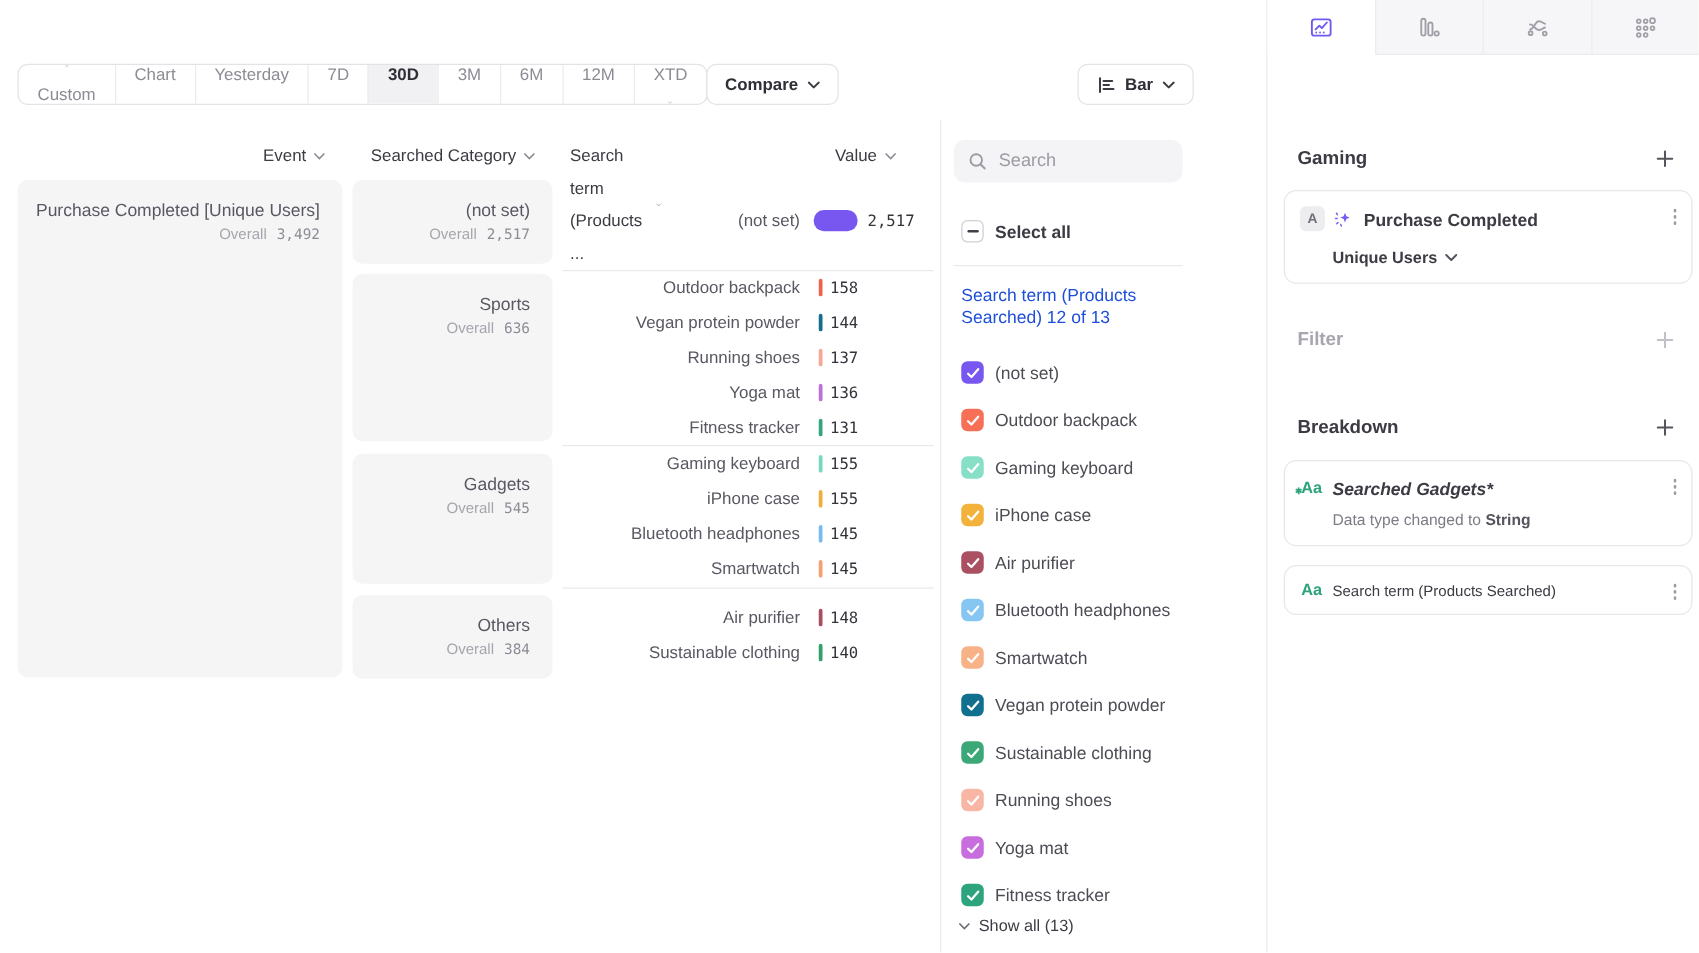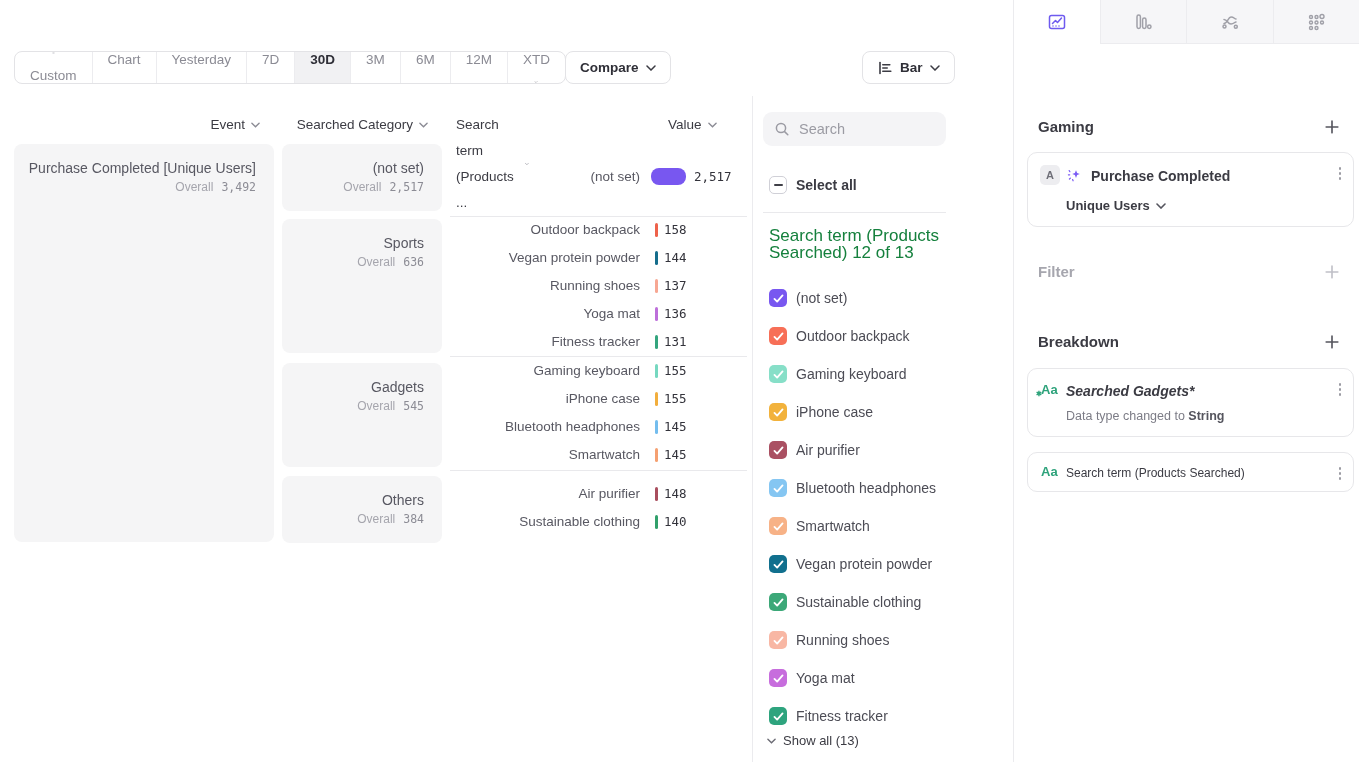--- a/index.html
+++ b/index.html
@@ -61,21 +61,21 @@
                 border-radius:9px; display:flex; align-items:center; padding:0 11px; gap:9px; }
   .search-box input { border:none; outline:none; background:transparent; width:130px;
                       font-family:"Liberation Sans",sans-serif; font-size:14.5px; color:#3b3b43; }
   .search-box input::placeholder { color:#9b9ba3; }
   .select-all { position:absolute; left:16px; top:176px; display:flex; align-items:center; gap:9px; cursor:pointer; }
   .select-all .lbl { font-size:14px; font-weight:700; color:#3b3b43; }
   .cb-ind { width:18px; height:18px; border:1px solid #d0d0d7; border-radius:5px; background:#fff;
             display:flex; align-items:center; justify-content:center; }
   .cb-ind .dash { width:9px; height:2px; background:#3f3f47; border-radius:1px; }
   .lg-div { position:absolute; left:10px; top:212px; width:183px; height:1px; background:#e9e9ec; }
-  .lg-caption { position:absolute; left:16px; top:228px; width:185px; font-size:17px; line-height:16.5px; color:#15803d; }
+  .lg-caption { position:absolute; left:16px; top:228px; width:185px; font-size:14px; line-height:16.5px; color:#1d4ed8; }
   .lg-items { position:absolute; left:16px; top:279px; }
   .li { height:38px; display:flex; align-items:center; gap:9px; cursor:pointer; }
   .li .cb { width:18px; height:18px; border-radius:5px; display:flex; align-items:center; justify-content:center; flex:0 0 18px; }
   .li .lbl { font-size:14px; color:#4c4c55; }
   .show-all { position:absolute; left:14px; top:733px; display:flex; align-items:center; gap:7px;
               font-size:13px; color:#3b3b43; cursor:pointer; }
   .show-all .chev { color:#6b6b74; }
 
   
   .qpanel { position:absolute; left:1013px; top:0; width:346px; height:762px; border-left:1px solid #ebebee; background:#fff; }

